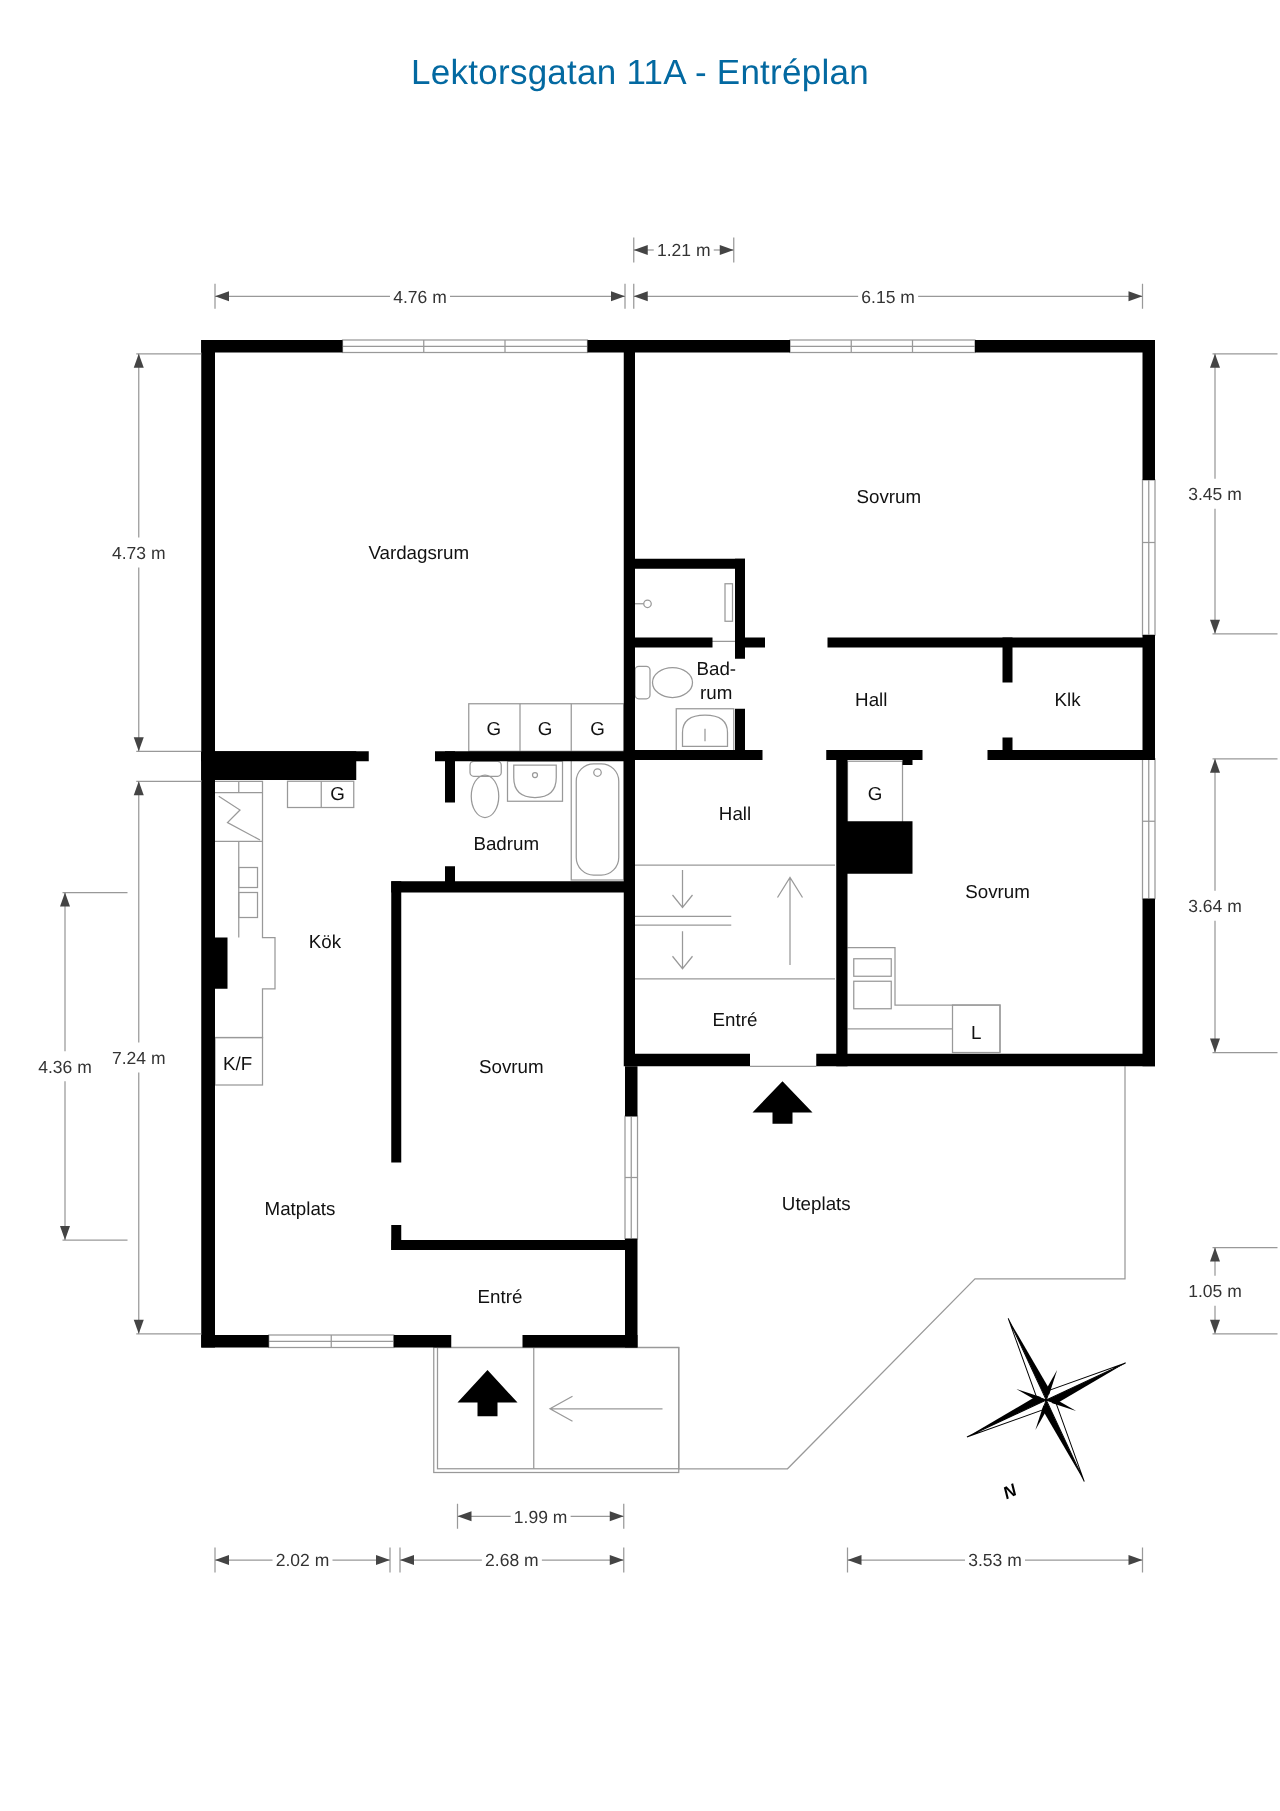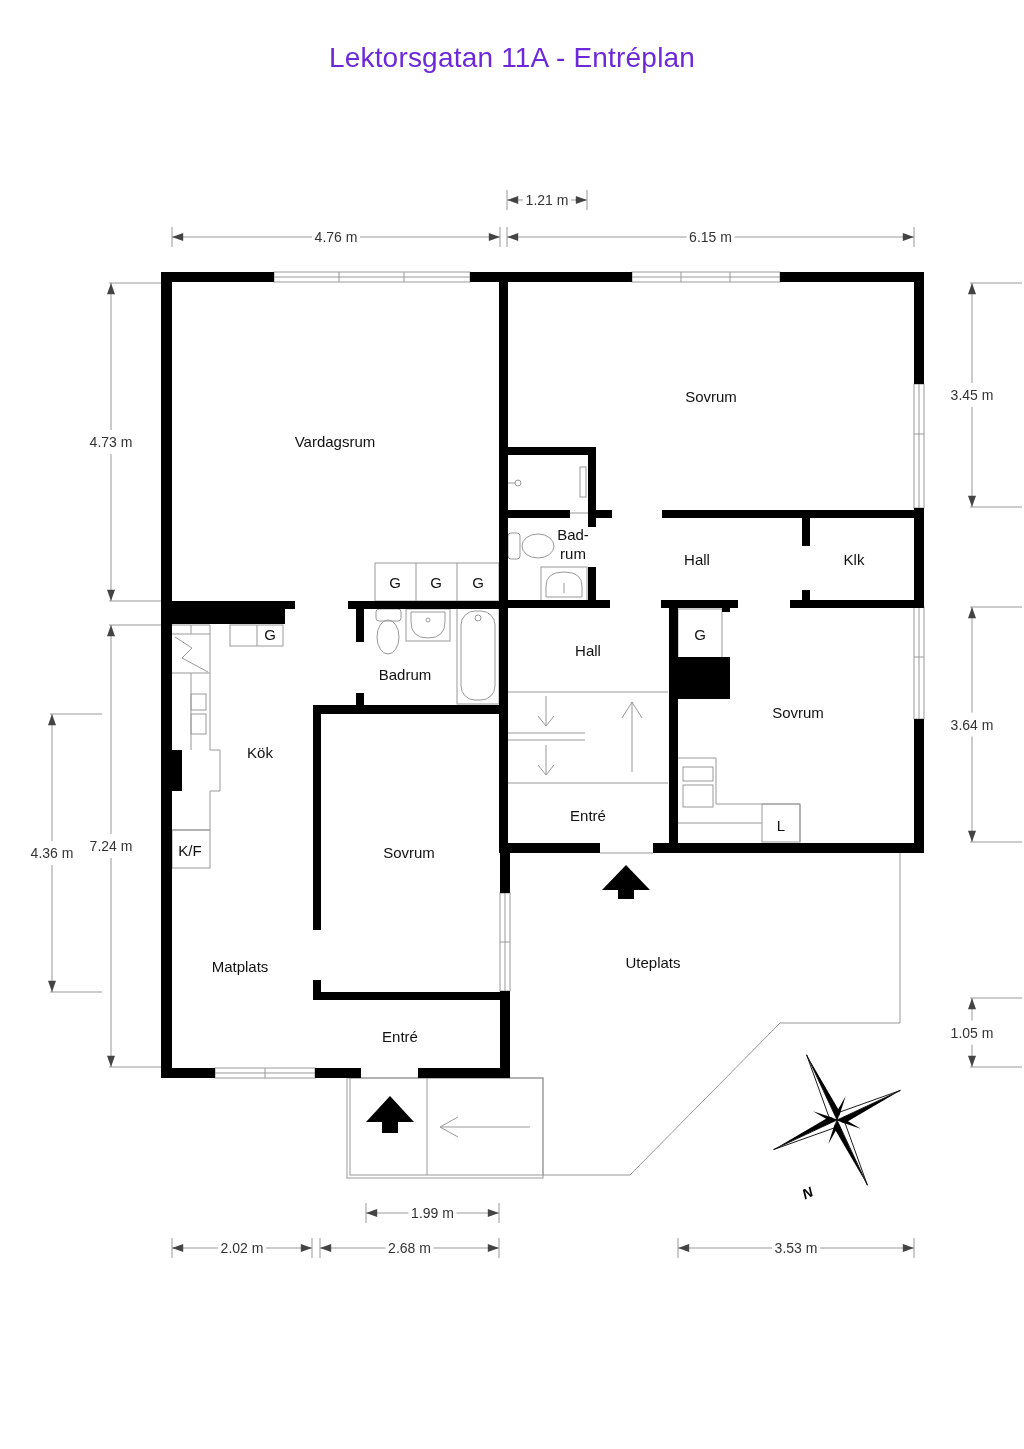--- a/index.html
+++ b/index.html
@@ -1,19 +1,19 @@
 <!DOCTYPE html>
 <html><head>
 <meta charset="utf-8">
 <style>
   html, body { margin: 0; padding: 0; background: #ffffff; }
   body { width: 1024px; height: 1449px; position: relative; overflow: hidden;
          font-family: "Liberation Sans", "DejaVu Sans", sans-serif; color: #111; }
   .title { position: absolute; top: 42px; left: 0; width: 1024px; text-align: center;
-           font-size: 28px; font-weight: normal; letter-spacing: 0.2px; color: #6d28d9; }
+           font-size: 28px; font-weight: normal; letter-spacing: 0.2px; color: #0369a1; }
   svg.plan { position: absolute; left: 0; top: 0; }
   .room-label { font-family: "Liberation Sans", "DejaVu Sans", sans-serif; font-size: 15px; fill: #111; }
   .dim-label { font-family: "Liberation Sans", "DejaVu Sans", sans-serif; font-size: 14px; fill: #333; }
   .fix-label { font-family: "Liberation Sans", "DejaVu Sans", sans-serif; font-size: 15px; fill: #111; }
   .wall { fill: #000; }
   .thin { stroke: #999; stroke-width: 1; fill: none; }
   .thin-w { stroke: #999; stroke-width: 1; fill: #fff; }
   .dim { stroke: #999; stroke-width: 1; fill: none; }
   .arrowhead { fill: #444; }
 </style>

